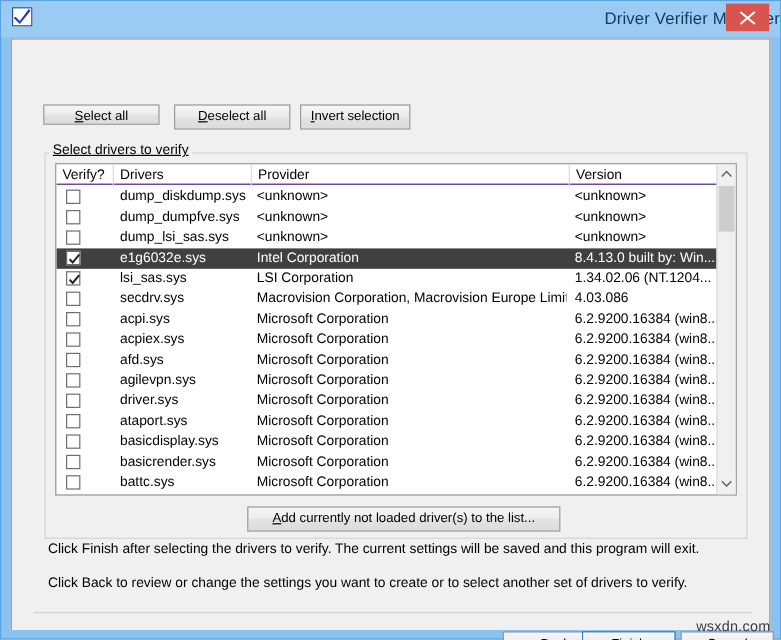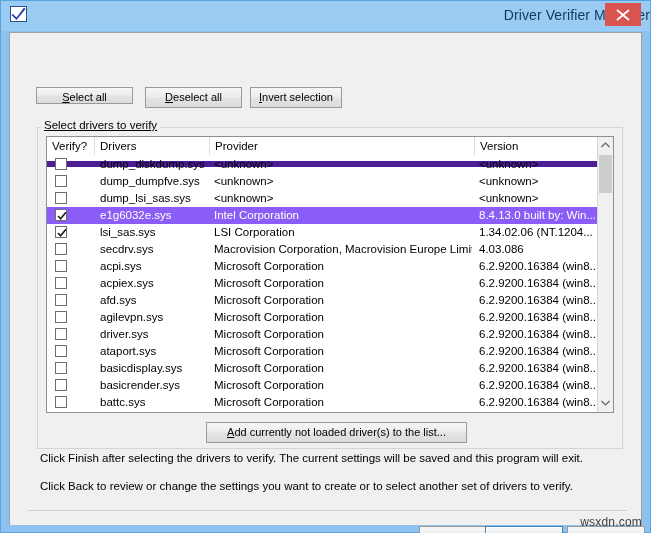--- a/index.html
+++ b/index.html
@@ -121,23 +121,23 @@
     left: 36px; top: 103px;
     width: 568px; height: 277px;
     background: #ffffff;
     border: 1px solid #8f8f8f;
     box-sizing: border-box;
     overflow: hidden;
   }
   #header-row {
     position: absolute;
     left: 0; top: 0;
-    width: 552px; height: 30px;
+    width: 552px; height: 17px;
     background: #ffffff;
-    border-bottom: 6px solid #4c1d95;
+    border-bottom: 1px solid #4c1d95;
     box-sizing: border-box;
   }
   .hcell {
     position: absolute;
     top: 0; height: 18px; line-height: 18px;
     font-size: 11.5px;
     color: #000;
     padding-left: 5px;
     box-sizing: border-box;
     border-right: 1px solid #dcdcdc;
@@ -154,21 +154,21 @@
     position: absolute;
     left: 0; top: 19px;
     width: 552px; height: 257px;
   }
   .row {
     position: absolute;
     left: 0;
     width: 552px; height: 17px;
     cursor: default;
   }
-  .row.selected { background: #8b5cf6; }
+  .row.selected { background: #404040; }
   .row.selected .cell { color: #ffffff; }
   .cell {
     position: absolute;
     top: 0; height: 17px; line-height: 17px;
     font-size: 11.5px;
     color: #000;
     white-space: nowrap;
     overflow: hidden;
     text-overflow: clip;
   }

